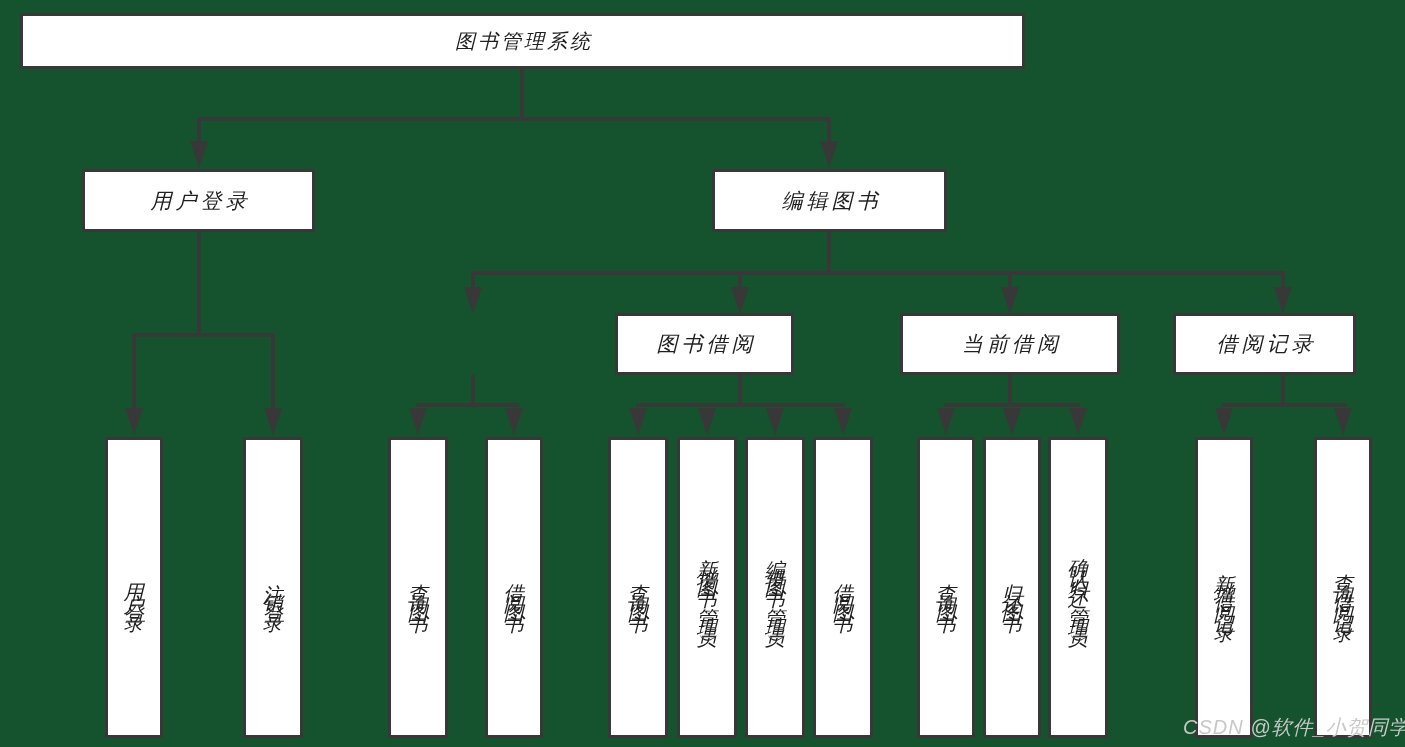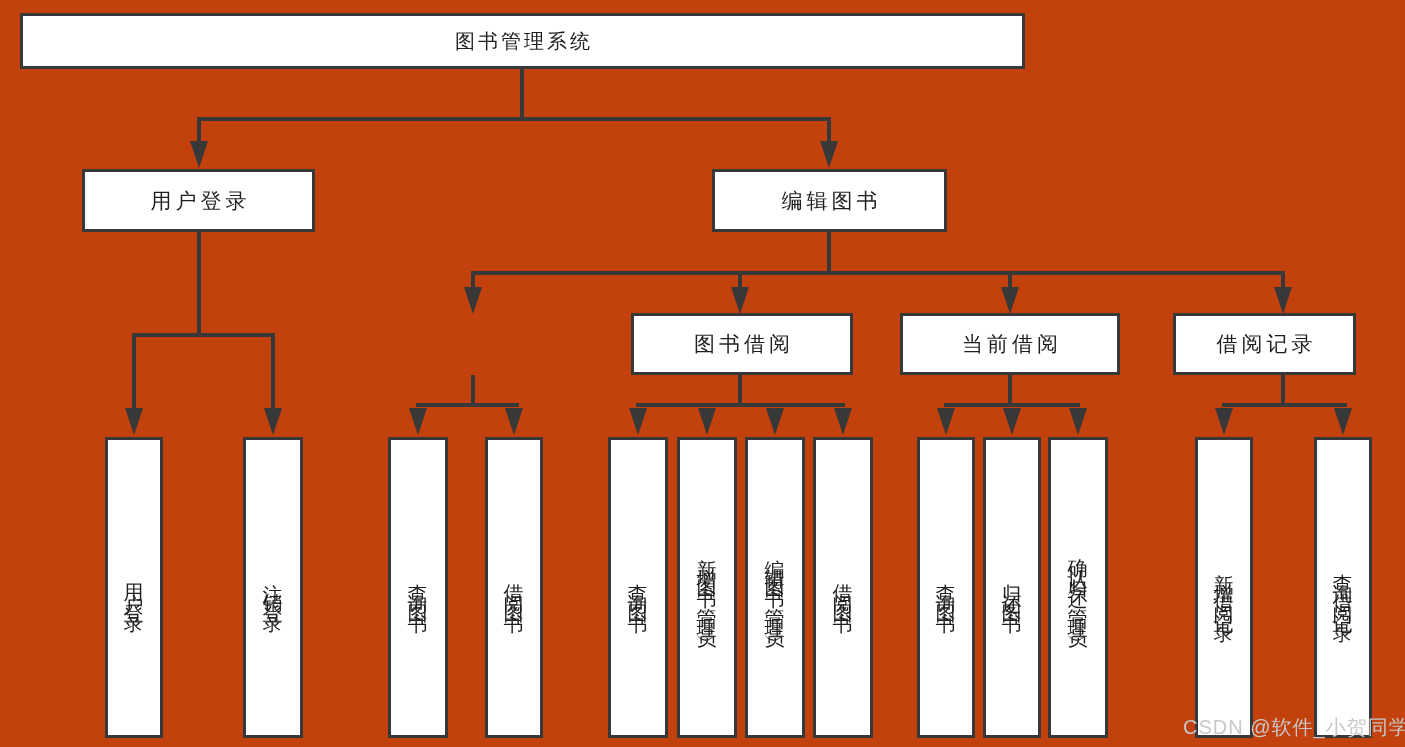--- a/index.html
+++ b/index.html
@@ -1,21 +1,22 @@
 <!DOCTYPE html>
 <html><head>
 <meta charset="utf-8">
 <style>
   html,body{margin:0;padding:0;background:#ffffff;}
   .stage{
     position:relative;
     width:1405px;height:747px;
-    background:#c2410c;
+    background:#14532d;
     font-family:"Liberation Sans",sans-serif;
     overflow:hidden;
+    font-style:italic;
   }
   
   .node{
     position:absolute;
     box-sizing:border-box;
     background:#ffffff;
     border:3px solid #383838;
     display:flex;align-items:center;justify-content:center;
     font-size:21px;letter-spacing:4px;text-indent:4px;
     color:#1f1f1f;font-weight:500;
@@ -80,21 +81,21 @@
   <div class="hline" style="left:471px;top:271px;width:814px;"></div>
   <div class="vline" style="left:471px;top:275px;height:14px;"></div>
   <div class="arrow" style="left:464px;top:287px;"></div>
   <div class="vline" style="left:738px;top:275px;height:14px;"></div>
   <div class="arrow" style="left:731px;top:287px;"></div>
   <div class="vline" style="left:1008px;top:275px;height:14px;"></div>
   <div class="arrow" style="left:1001px;top:287px;"></div>
   <div class="vline" style="left:1281px;top:275px;height:14px;"></div>
   <div class="arrow" style="left:1274px;top:287px;"></div>
 
-  <div class="node" style="left:631px;top:313px;width:222px;height:62px;">图书借阅</div>
+  <div class="node" style="left:615px;top:313px;width:179px;height:62px;">图书借阅</div>
   <div class="node" style="left:900px;top:313px;width:220px;height:62px;">当前借阅</div>
   <div class="node" style="left:1173px;top:313px;width:183px;height:62px;">借阅记录</div>
 
   <div class="vline" style="left:471px;top:375px;height:28px;"></div>
   <div class="hline" style="left:416px;top:403px;width:103px;"></div>
   <div class="arrow" style="left:409px;top:408px;"></div>
   <div class="arrow" style="left:505px;top:408px;"></div>
 
   <div class="vline" style="left:738px;top:375px;height:28px;"></div>
   <div class="hline" style="left:636px;top:403px;width:209px;"></div>

